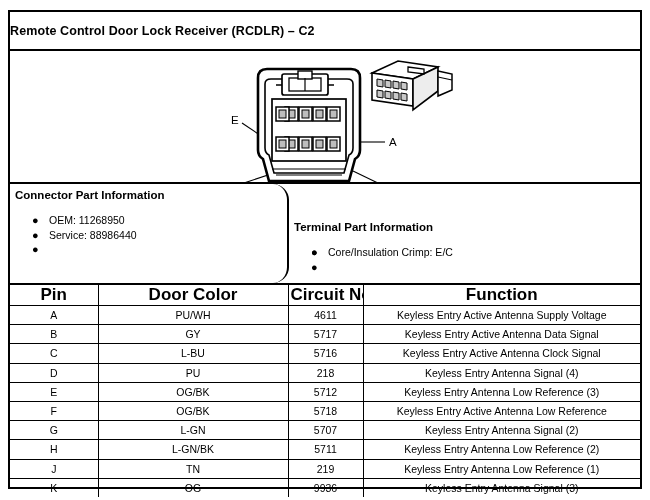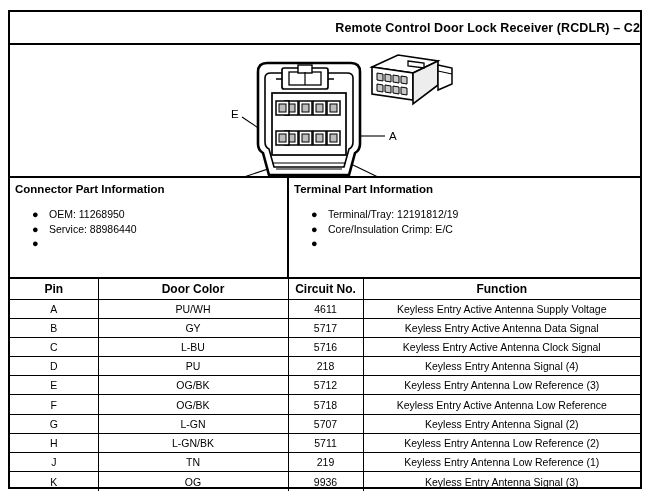--- a/index.html
+++ b/index.html
@@ -22,25 +22,25 @@
     top: 10px;
     width: 634px;
     height: 479px;
     border: 2px solid #000;
     box-sizing: border-box;
     background: #fff;
   }
 
   
   .title-bar {
-    height: 33px;
+    height: 39px;
     border-bottom: 2px solid #000;
     display: flex;
     align-items: center;
-    justify-content: flex-end;
+    justify-content: flex-start;
     box-sizing: border-box;
   }
   .title-bar .title-text {
     font-size: 12.5px;
     font-weight: bold;
     letter-spacing: .1px;
     white-space: nowrap;
   }
 
   
@@ -58,22 +58,22 @@
     display: flex;
     height: 101px;
     border-bottom: 2px solid #000;
     box-sizing: border-box;
   }
   .info-box {
     box-sizing: border-box;
     padding: 5px 0 0 5px;
     overflow: hidden;
   }
-  .info-box.left  { width: 279px; border-right: 2px solid #000; }
-  .info-box.right { flex: 1; }
+  .info-box.left  { width: 279px; border-right: 2px solid #000; border-radius: 16px; }
+  .info-box.right { flex: 1; margin-top: 32px; }
   .info-heading {
     font-size: 11.5px;
     font-weight: bold;
     margin: 0 0 2px 0;
     white-space: nowrap;
   }
   .info-list {
     list-style: none;
     margin: 12px 0 0 0;
     padding: 0 0 0 34px;
@@ -106,21 +106,21 @@
     font-size: 10.5px;
     text-align: center;
     padding: 0 2px;
     overflow: hidden;
     white-space: nowrap;
     box-sizing: border-box;
   }
   table.pinout tr:first-child th { border-top: none; }
   table.pinout th {
     font-weight: bold;
-    font-size: 12px;
+    font-size: 17px;
     height: 20px;
   }
   table.pinout th:first-child,
   table.pinout td:first-child { border-left: none; }
   table.pinout th:last-child,
   table.pinout td:last-child  { border-right: none; }
   table.pinout tr:last-child td { border-bottom: none; }
 
   col.c-pin      { width: 88px;  }
   col.c-wire     { width: 190px; }
@@ -268,21 +268,20 @@
           <span class="bullet">●</span>
         </li>
       </ul>
     </div>
 
     <div class="info-box right">
       <div class="info-heading">Terminal Part Information</div>
       <ul class="info-list">
         <li>
           <span class="bullet">●</span>
-          <span>Terminal/Tray: 12191812/19</span>
         </li>
         <li>
           <span class="bullet">●</span>
           <span>Core/Insulation Crimp: E/C</span>
         </li>
         <li>
           <span class="bullet">●</span>
         </li>
       </ul>
     </div>

